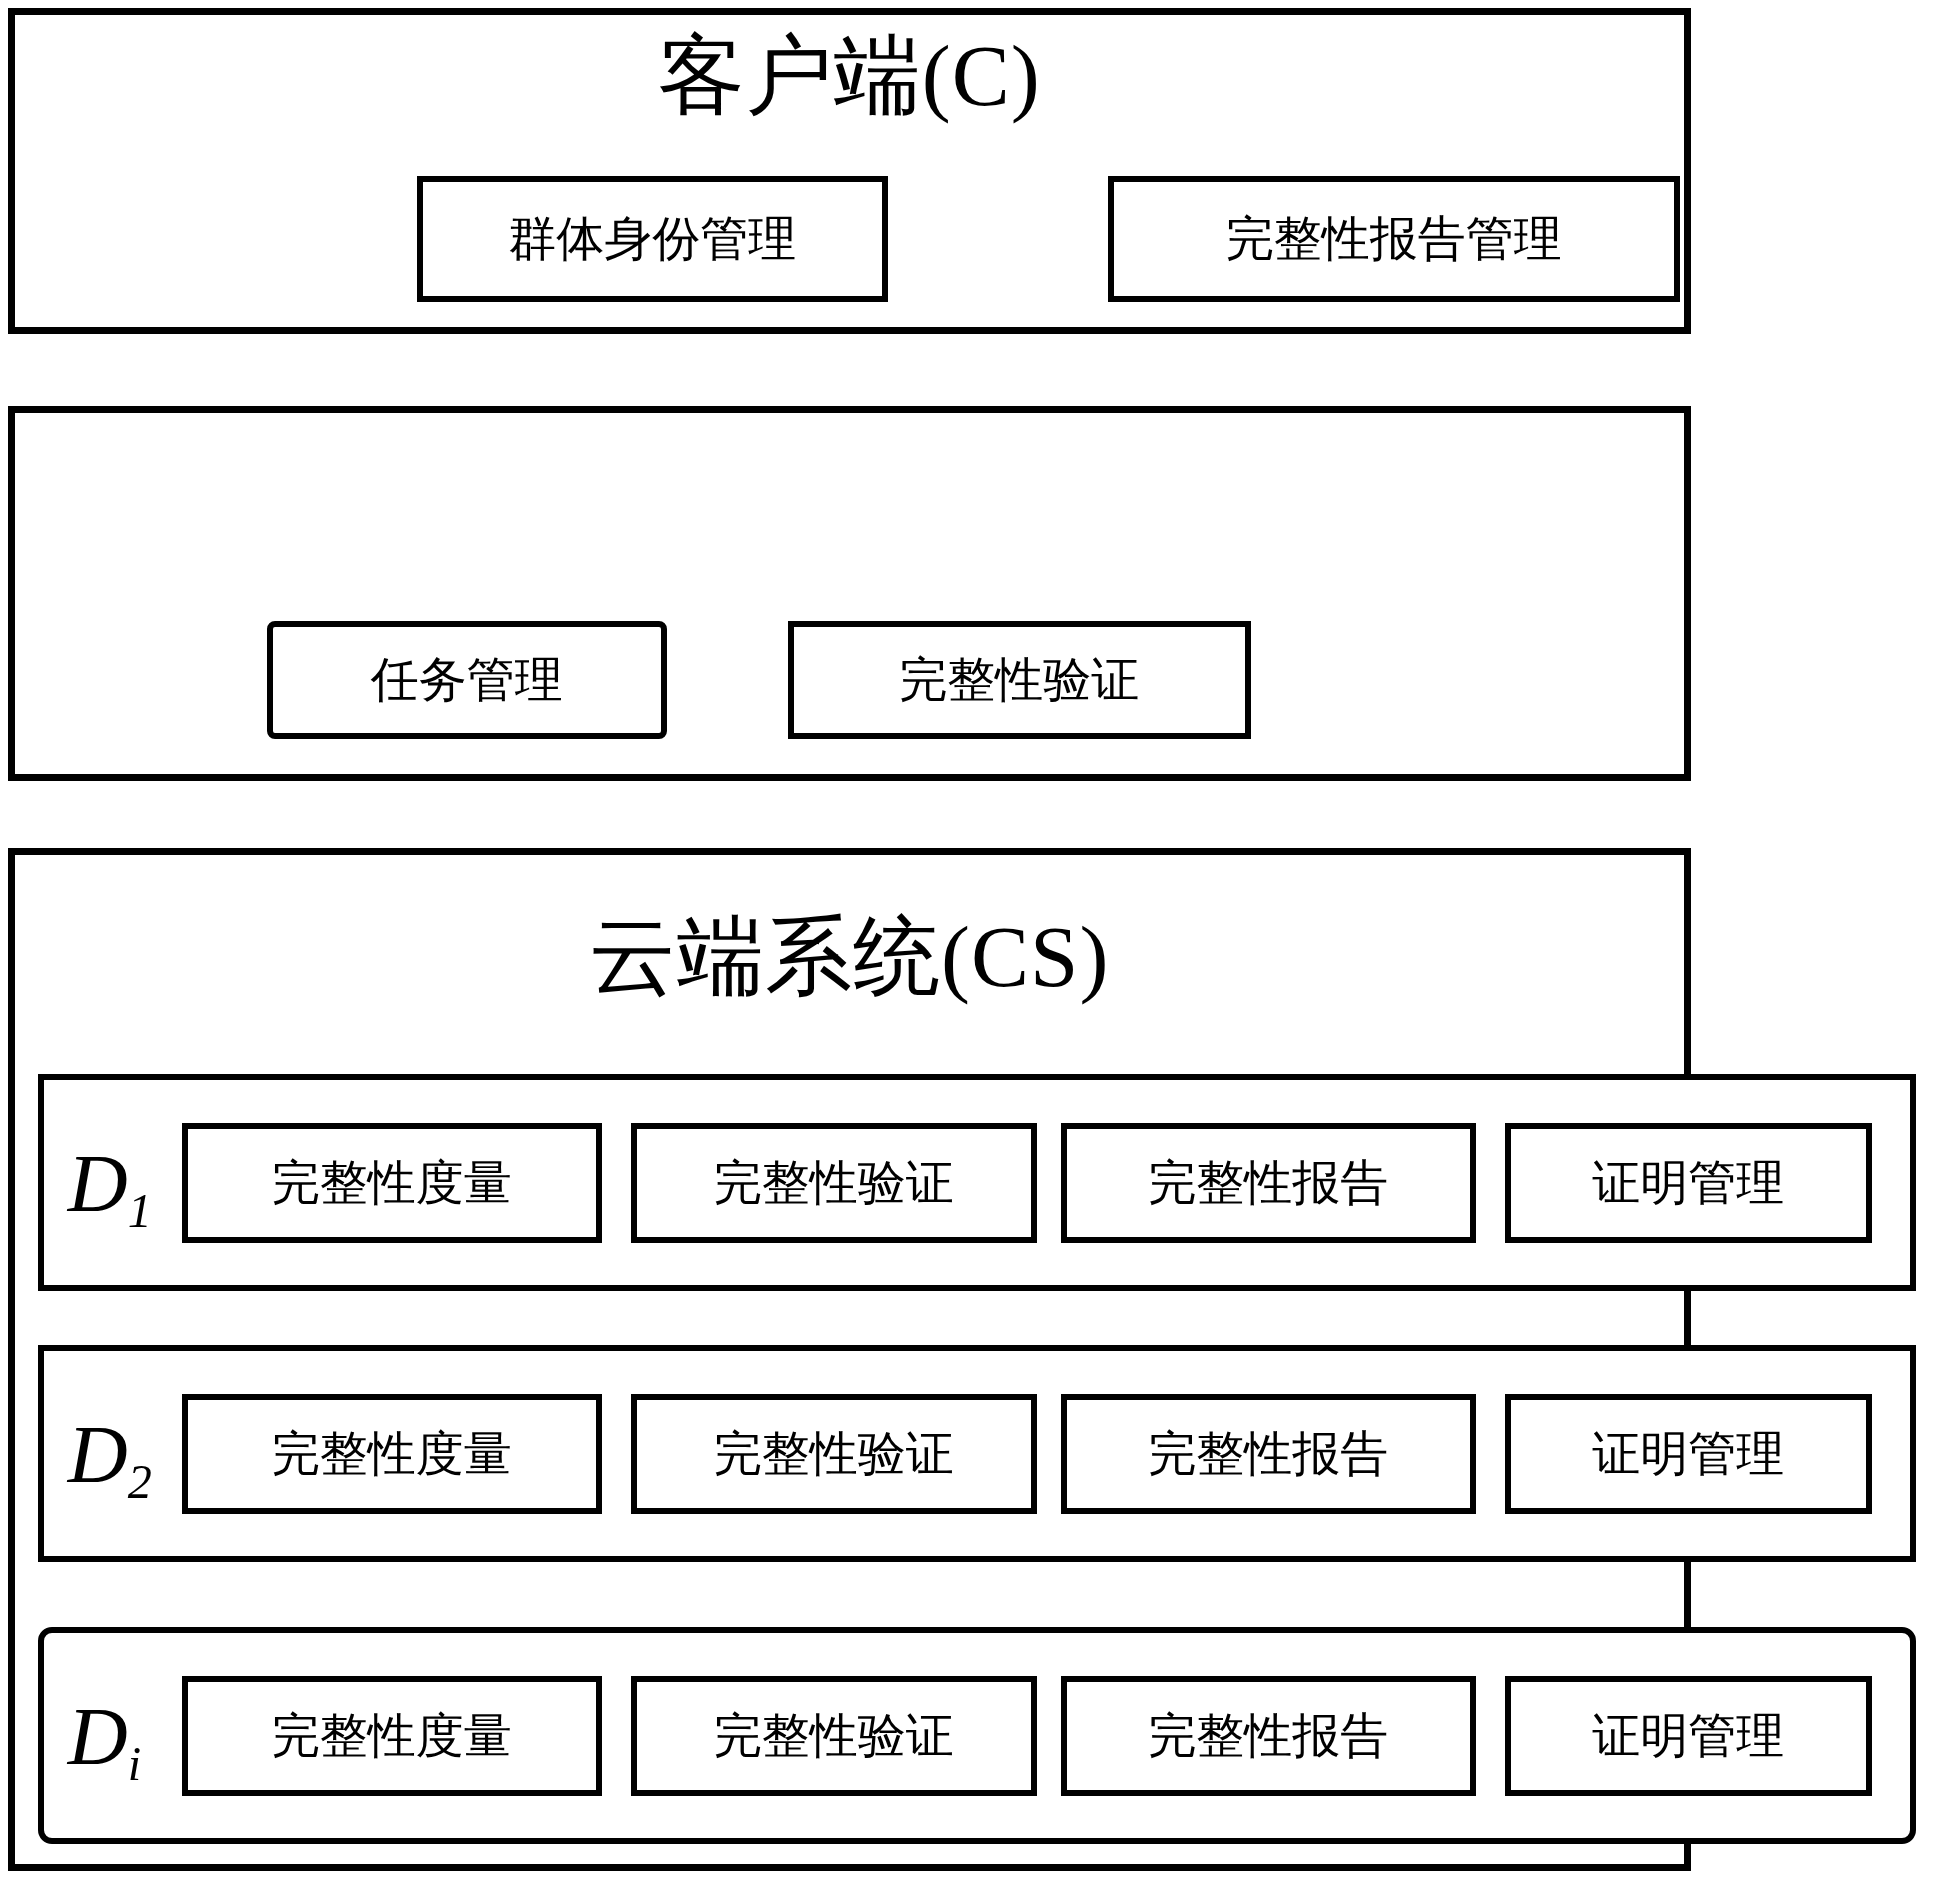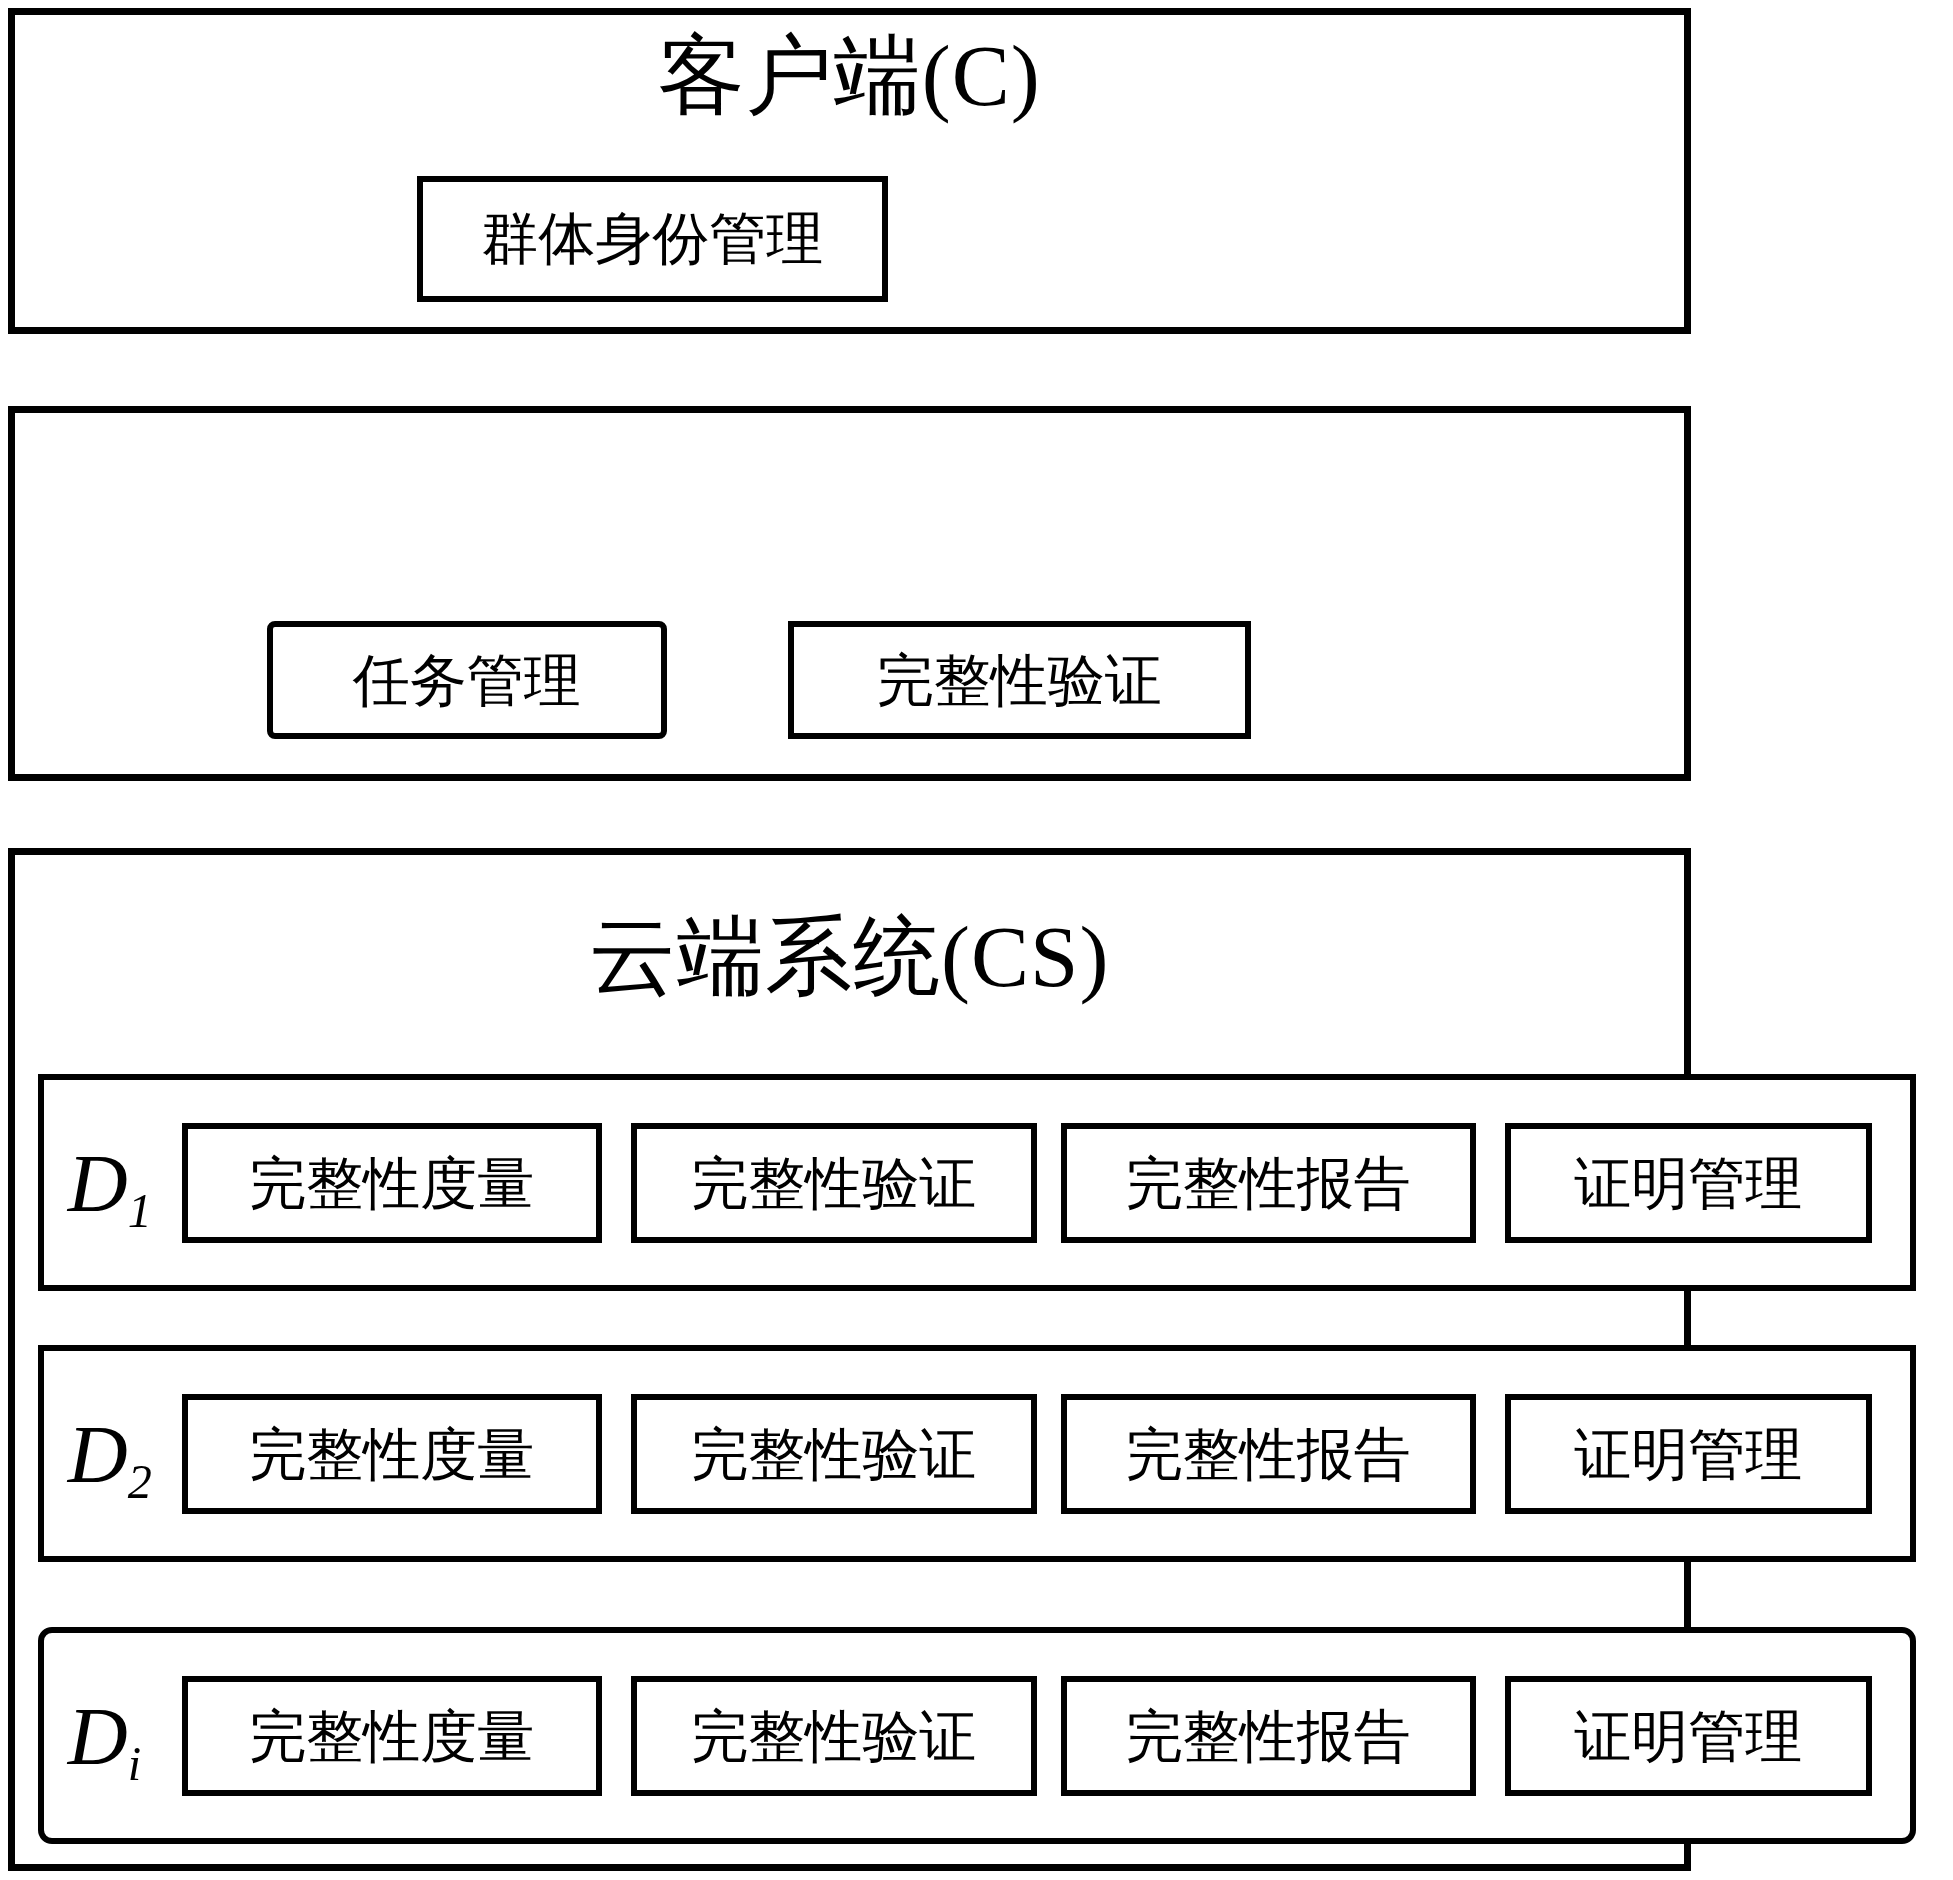--- a/index.html
+++ b/index.html
@@ -36,21 +36,21 @@
   #client-title { top: 13.5px; }
   #ras-title    { top: 46px; }
   #cloud-title  { top: 54px; }
 
   .module-box {
     position: absolute;
     border: 6.8px solid #000000;
     display: flex;
     align-items: center;
     justify-content: center;
-    font-size: 57px;
+    font-size: 48px;
     line-height: 1;
     white-space: nowrap;
     background: #ffffff;
   }
 
   
   #client-m0 { left: 402px;  top: 161px; width: 471px; height: 126px; }
   #client-m1 { left: 1093px; top: 161px; width: 572px; height: 126px; }
 
   
@@ -93,20 +93,23 @@
   .d-row .dm2 { left: 1017px; width: 415px; }
   .d-row .dm3 { left: 1461px; width: 367px; }
 </style>
 </head>
 <body>
 
 <div class="section" id="client-section">
   <div class="section-title" id="client-title">客户端(C)</div>
   <div class="module-box" id="client-m0">
     <span>群体身份管理</span>
+  </div>
+  <div class="module-box" id="client-m1">
+    <span>完整性报告管理</span>
   </div>
 </div>
 
 <div class="section" id="ras-section">
   <div class="module-box" id="ras-m0">
     <span>任务管理</span>
   </div>
   <div class="module-box" id="ras-m1">
     <span>完整性验证</span>
   </div>

